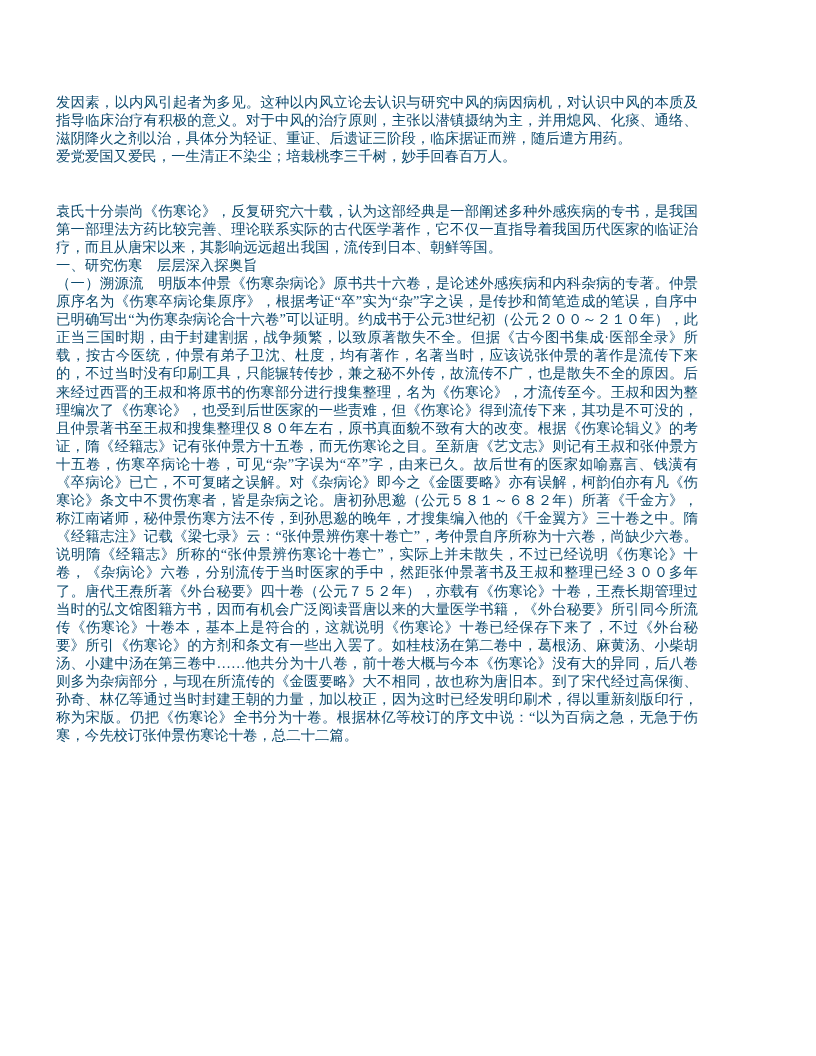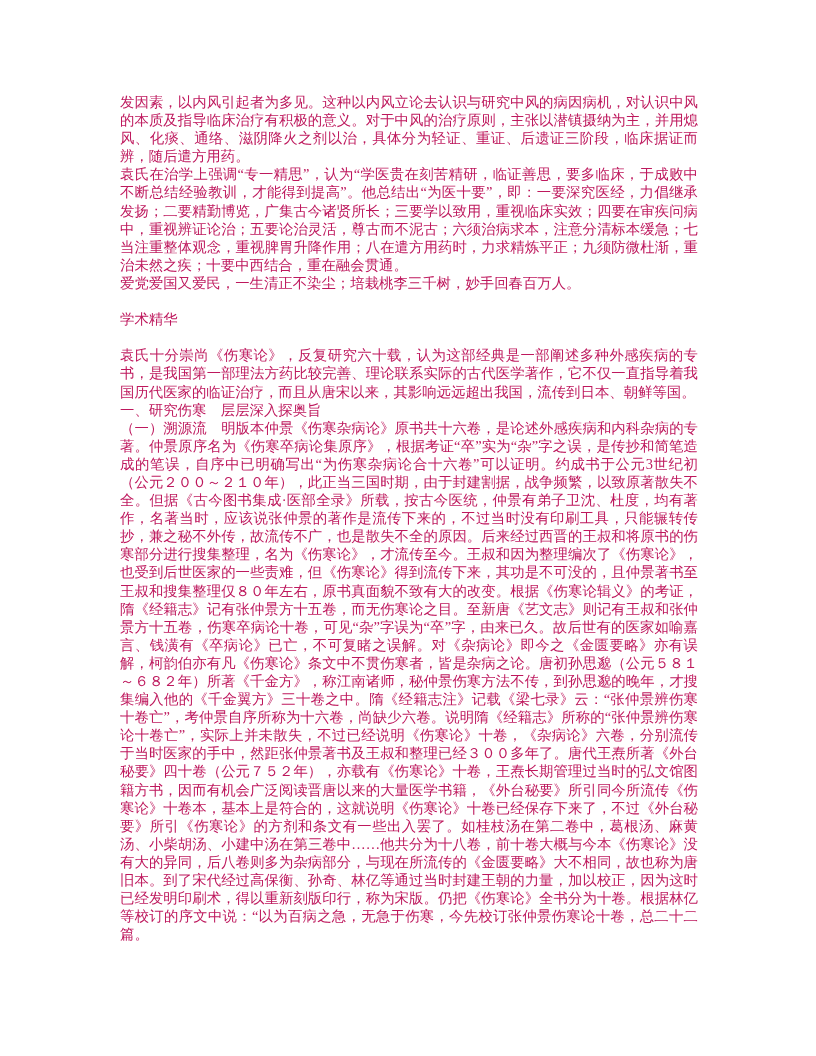--- a/index.html
+++ b/index.html
@@ -5,23 +5,23 @@
   html, body {
     margin: 0;
     padding: 0;
     background: #ffffff;
   }
   .page {
     position: relative;
     width: 816px;
     height: 1056px;
     background: #ffffff;
-    color: #be185d;
+    color: #0c4a6e;
     box-sizing: border-box;
-    padding: 93px 118px 0 120px;
+    padding: 93px 118px 0 56px;
     font-family: "Liberation Serif", "DejaVu Serif", serif;
     overflow: hidden;
   }
   .block {
     font-size: 14.4px;
     line-height: 18.1px;
     margin: 0;
     text-align: justify;
     text-justify: inter-ideograph;
     word-break: break-all;
@@ -34,22 +34,20 @@
     text-align: left;
     font-weight: normal;
   }
 </style>
 </head>
 <body>
 
 <div class="page">
   <div id="doc-body">
       <div class="block paragraph">发因素，以内风引起者为多见。这种以内风立论去认识与研究中风的病因病机，对认识中风的本质及指导临床治疗有积极的意义。对于中风的治疗原则，主张以潜镇摄纳为主，并用熄风、化痰、通络、滋阴降火之剂以治，具体分为轻证、重证、后遗证三阶段，临床据证而辨，随后遣方用药。</div>
-      <div class="block paragraph">袁氏在治学上强调“专一精思”，认为“学医贵在刻苦精研，临证善思，要多临床，于成败中不断总结经验教训，才能得到提高”。他总结出“为医十要”，即：一要深究医经，力倡继承发扬；二要精勤博览，广集古今诸贤所长；三要学以致用，重视临床实效；四要在审疾问病中，重视辨证论治；五要论治灵活，尊古而不泥古；六须治病求本，注意分清标本缓急；七当注重整体观念，重视脾胃升降作用；八在遣方用药时，力求精炼平正；九须防微杜渐，重治未然之疾；十要中西结合，重在融会贯通。</div>
       <div class="block paragraph">爱党爱国又爱民，一生清正不染尘；培栽桃李三千树，妙手回春百万人。</div>
       <div class="block spacer"></div>
-      <div class="block heading">学术精华</div>
       <div class="block spacer"></div>
       <div class="block paragraph">袁氏十分崇尚《伤寒论》，反复研究六十载，认为这部经典是一部阐述多种外感疾病的专书，是我国第一部理法方药比较完善、理论联系实际的古代医学著作，它不仅一直指导着我国历代医家的临证治疗，而且从唐宋以来，其影响远远超出我国，流传到日本、朝鲜等国。</div>
       <div class="block subheading">一、研究伤寒　层层深入探奥旨</div>
       <div class="block paragraph">（一）溯源流　明版本仲景《伤寒杂病论》原书共十六卷，是论述外感疾病和内科杂病的专著。仲景原序名为《伤寒卒病论集原序》，根据考证“卒”实为“杂”字之误，是传抄和简笔造成的笔误，自序中已明确写出“为伤寒杂病论合十六卷”可以证明。约成书于公元3世纪初（公元２００～２１０年），此正当三国时期，由于封建割据，战争频繁，以致原著散失不全。但据《古今图书集成·医部全录》所载，按古今医统，仲景有弟子卫沈、杜度，均有著作，名著当时，应该说张仲景的著作是流传下来的，不过当时没有印刷工具，只能辗转传抄，兼之秘不外传，故流传不广，也是散失不全的原因。后来经过西晋的王叔和将原书的伤寒部分进行搜集整理，名为《伤寒论》，才流传至今。王叔和因为整理编次了《伤寒论》，也受到后世医家的一些责难，但《伤寒论》得到流传下来，其功是不可没的，且仲景著书至王叔和搜集整理仅８０年左右，原书真面貌不致有大的改变。根据《伤寒论辑义》的考证，隋《经籍志》记有张仲景方十五卷，而无伤寒论之目。至新唐《艺文志》则记有王叔和张仲景方十五卷，伤寒卒病论十卷，可见“杂”字误为“卒”字，由来已久。故后世有的医家如喻嘉言、钱潢有《卒病论》已亡，不可复睹之误解。对《杂病论》即今之《金匮要略》亦有误解，柯韵伯亦有凡《伤寒论》条文中不贯伤寒者，皆是杂病之论。唐初孙思邈（公元５８１～６８２年）所著《千金方》，称江南诸师，秘仲景伤寒方法不传，到孙思邈的晚年，才搜集编入他的《千金翼方》三十卷之中。隋《经籍志注》记载《梁七录》云：“张仲景辨伤寒十卷亡”，考仲景自序所称为十六卷，尚缺少六卷。说明隋《经籍志》所称的“张仲景辨伤寒论十卷亡”，实际上并未散失，不过已经说明《伤寒论》十卷，《杂病论》六卷，分别流传于当时医家的手中，然距张仲景著书及王叔和整理已经３００多年了。唐代王焘所著《外台秘要》四十卷（公元７５２年），亦载有《伤寒论》十卷，王焘长期管理过当时的弘文馆图籍方书，因而有机会广泛阅读晋唐以来的大量医学书籍，《外台秘要》所引同今所流传《伤寒论》十卷本，基本上是符合的，这就说明《伤寒论》十卷已经保存下来了，不过《外台秘要》所引《伤寒论》的方剂和条文有一些出入罢了。如桂枝汤在第二卷中，葛根汤、麻黄汤、小柴胡汤、小建中汤在第三卷中……他共分为十八卷，前十卷大概与今本《伤寒论》没有大的异同，后八卷则多为杂病部分，与现在所流传的《金匮要略》大不相同，故也称为唐旧本。到了宋代经过高保衡、孙奇、林亿等通过当时封建王朝的力量，加以校正，因为这时已经发明印刷术，得以重新刻版印行，称为宋版。仍把《伤寒论》全书分为十卷。根据林亿等校订的序文中说：“以为百病之急，无急于伤寒，今先校订张仲景伤寒论十卷，总二十二篇。</div>
     </div>
 </div>
 
 </body></html>

